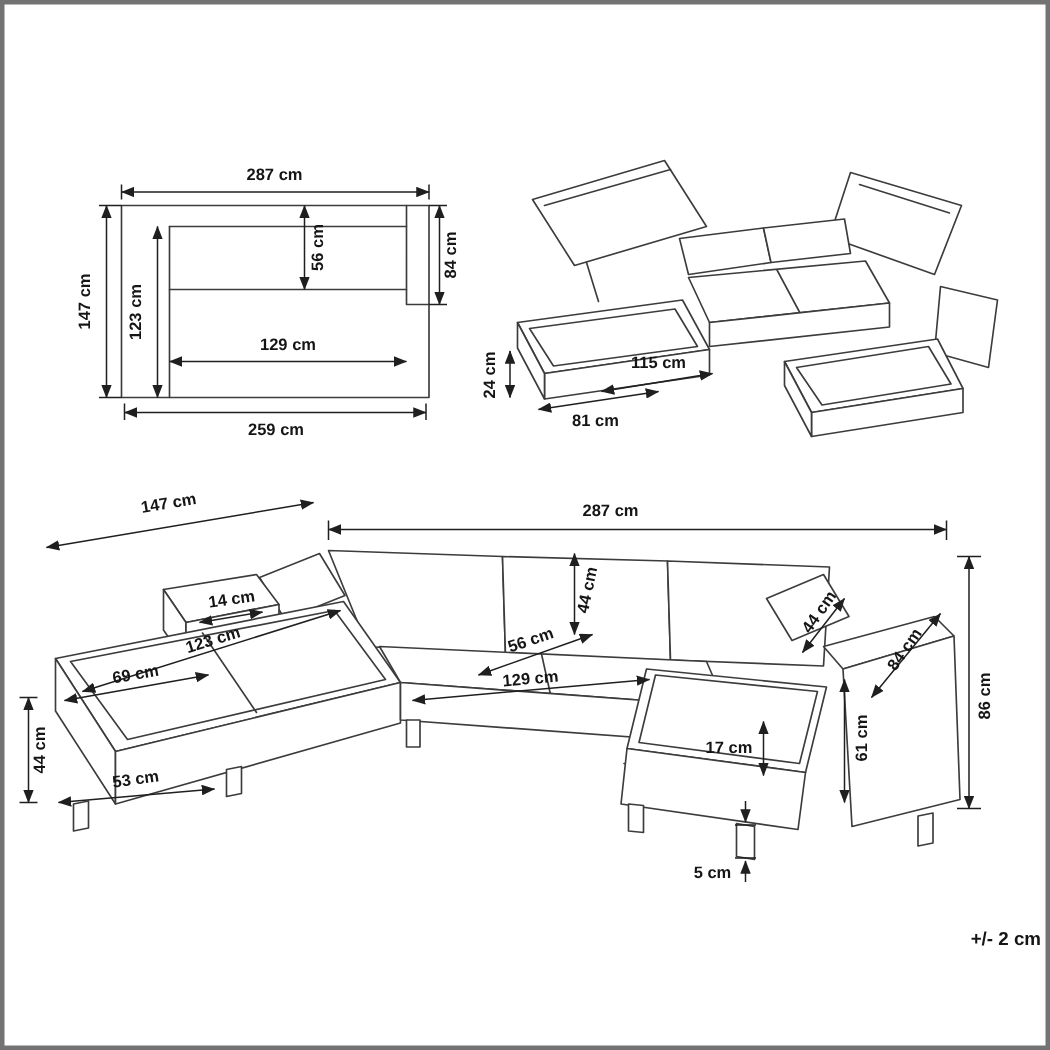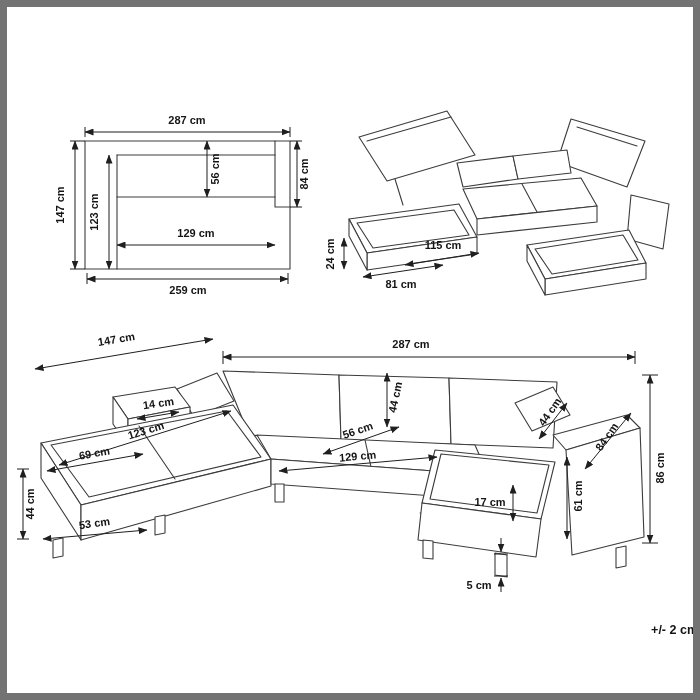--- a/index.html
+++ b/index.html
@@ -1,16 +1,16 @@
 <!DOCTYPE html>
 <html><head>
 <meta charset="utf-8">
 <style>
   html,body{margin:0;padding:0;background:#fff;}
-  .page{width:700px;height:700px;position:relative;background:#fff;border:7px solid #737373;box-sizing:border-box;overflow:hidden;}
+  .page{width:700px;height:700px;position:relative;background:#fff;border:3px solid #737373;box-sizing:border-box;overflow:hidden;}
   svg text{font:bold 11px "Liberation Sans",sans-serif;fill:#151515;}
   svg text.note{font-size:12.5px;}
   .draw{fill:none;stroke:#3c3c3c;stroke-width:1.1;stroke-linejoin:round;stroke-linecap:round;}
   .face{fill:#ffffff;stroke:#3c3c3c;stroke-width:1.1;stroke-linejoin:round;}
   .dl{fill:none;stroke:#1f1f1f;stroke-width:1;marker-start:url(#mS);marker-end:url(#mE);}
   .dlE{fill:none;stroke:#1f1f1f;stroke-width:1;marker-end:url(#mE);}
   .tick{fill:none;stroke:#1f1f1f;stroke-width:1;}
 </style>
 </head>
 <body>

